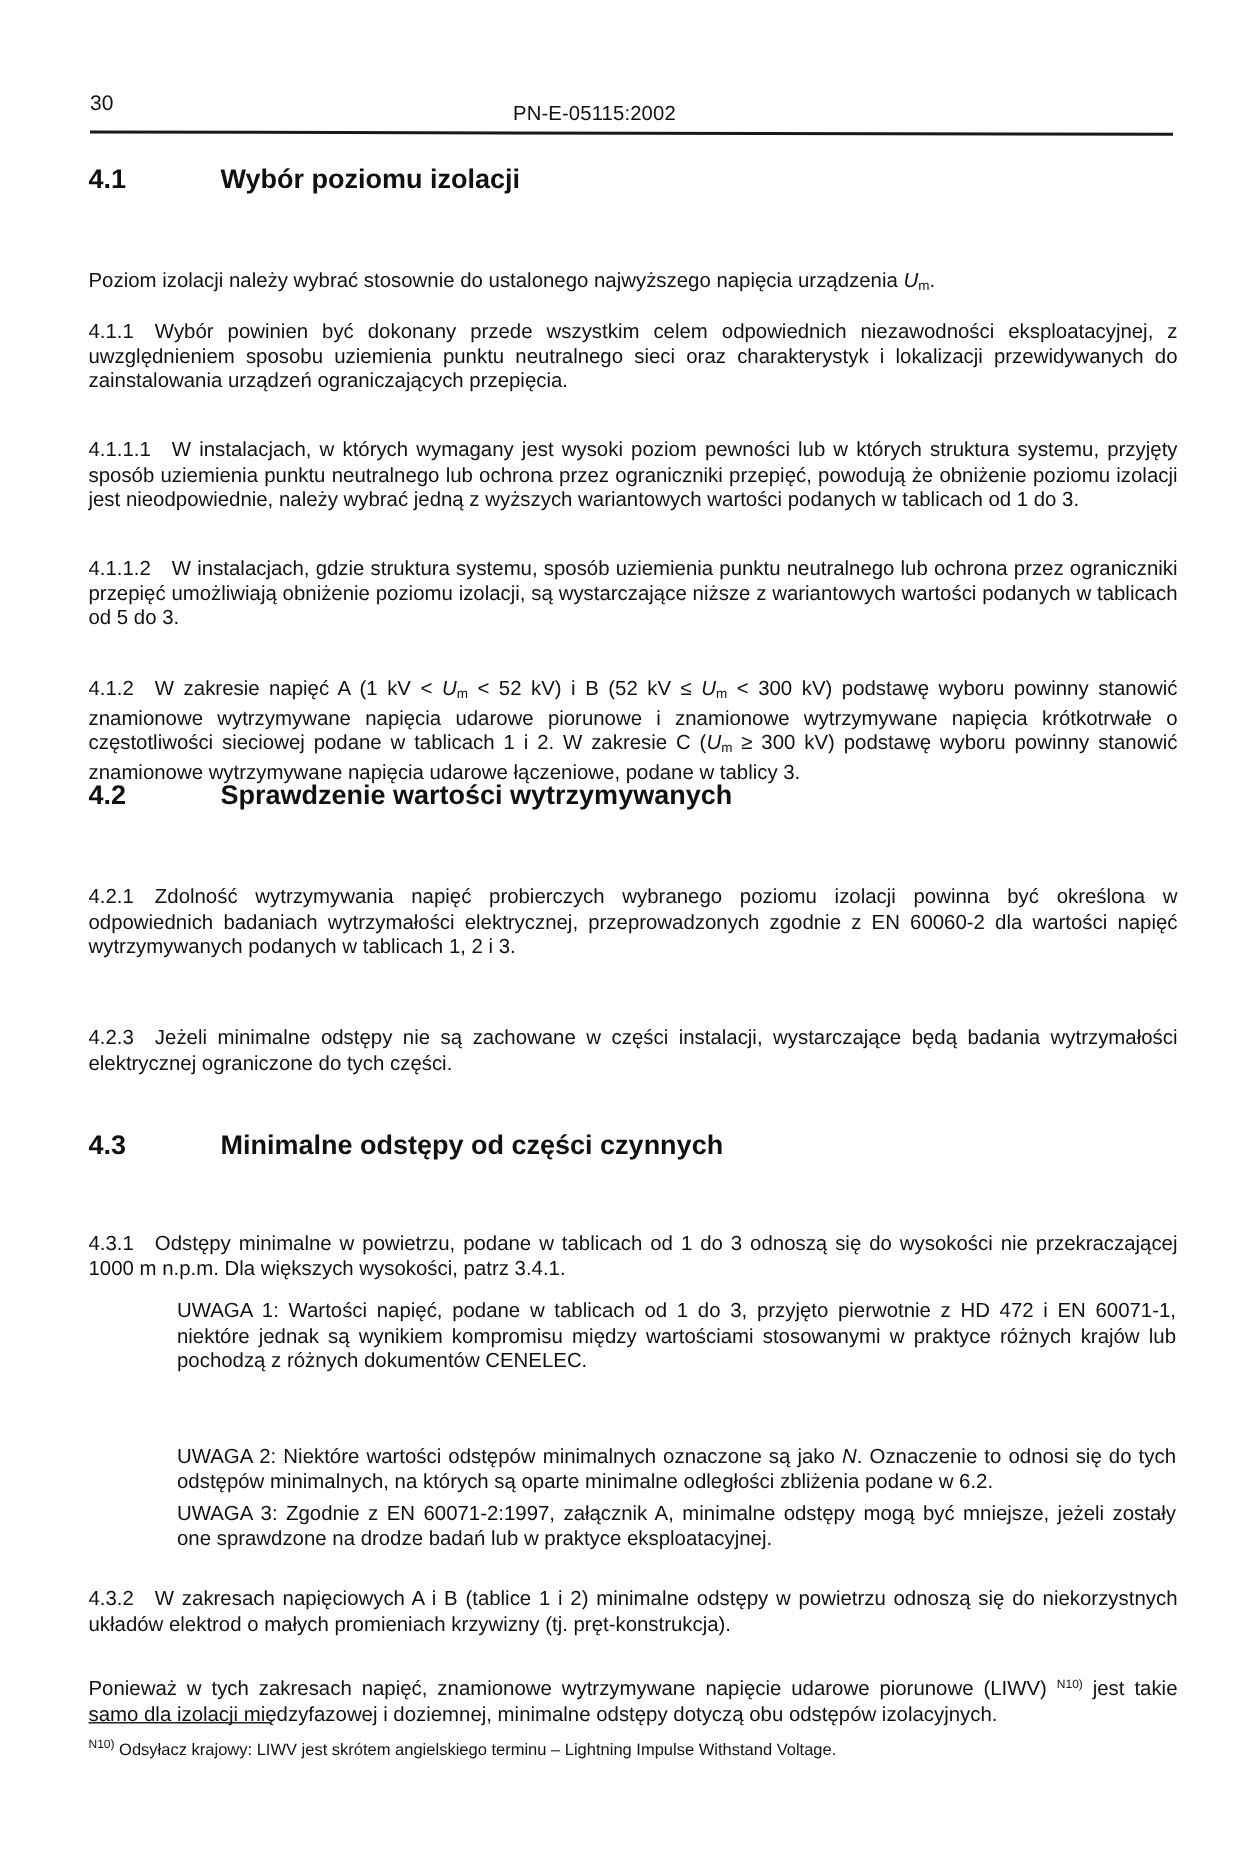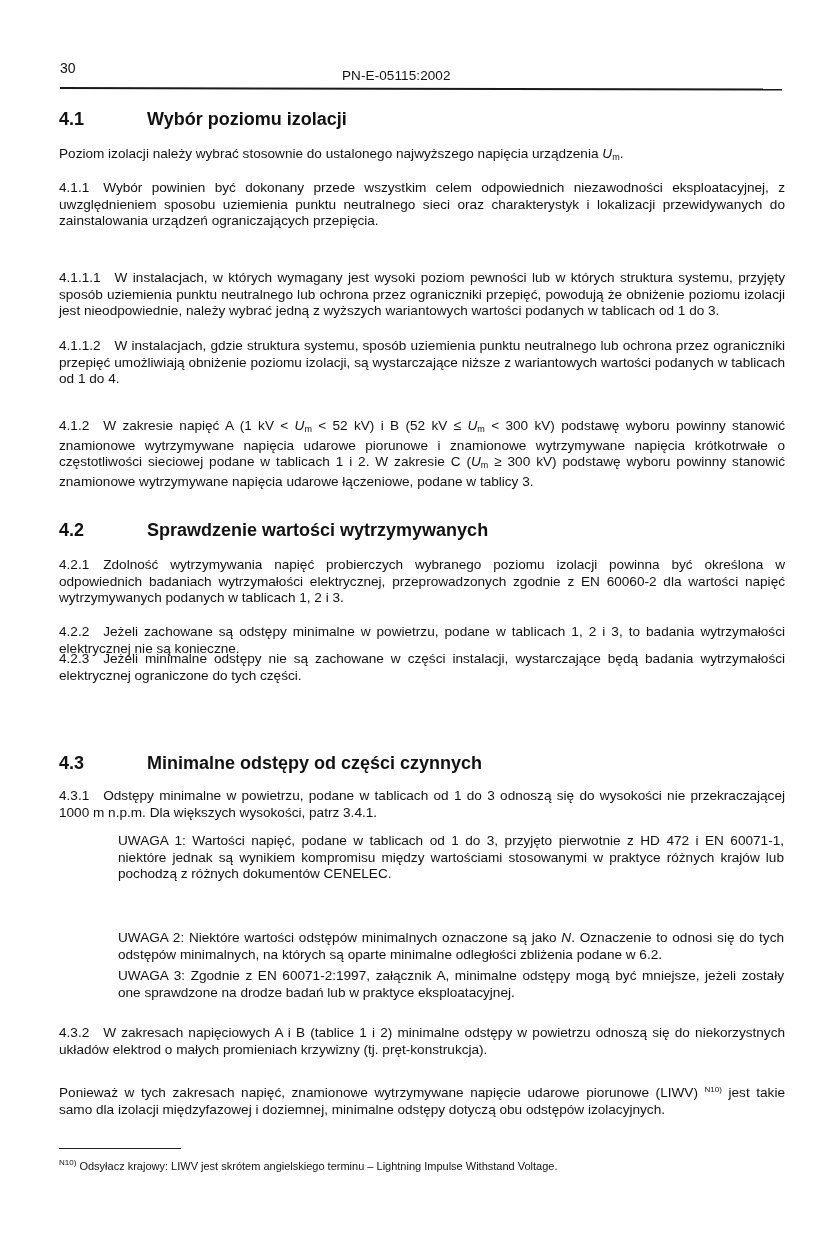--- a/index.html
+++ b/index.html
@@ -5,21 +5,21 @@
   html, body { margin: 0; padding: 0; background: #ffffff; }
   body { width: 835px; height: 1249px; position: relative; overflow: hidden;
          font-family: "Liberation Sans", sans-serif; color: #111; }
   .page { position: absolute; left: 0; top: 0; width: 835px; height: 931px; background: #fff; }
   .header { position: absolute; left: 60px; top: 60px; width: 722px; height: 32px; }
   .page-num { position: absolute; left: 0; top: 0; font-size: 14px; }
   .std-id { position: absolute; left: 282px; top: 8px; font-size: 13.5px; letter-spacing: 0.1px; }
   .header-rule { position: absolute; left: 0; top: 27px; width: 722px; height: 2px; background: #1a1a1a;
                  transform: rotate(0.12deg); transform-origin: left center; }
   .block { position: absolute; left: 59px; width: 726px; font-size: 13.6px; line-height: 16.5px;
-           text-align: justify; }
+           text-align: justify; margin-top: 33px; }
   .heading { position: absolute; left: 59px; font-size: 18px; font-weight: bold; }
   .heading .num { display: inline-block; width: 88px; }
   .pnum { display: inline-block; margin-right: 14px; }
   .note { left: 118px; width: 666px; }
   sub { font-size: 9px; vertical-align: -2px; }
   sup { font-size: 8px; vertical-align: 5px; }
   .it { font-style: italic; }
   .fn-rule { position: absolute; left: 59px; top: 1148px; width: 122px; height: 1px; background: #222; }
   .footnote { position: absolute; left: 59px; top: 1158px; font-size: 11px; }
 </style>
@@ -40,48 +40,45 @@
 
   <div class="block" style="top:146px">
     <span>Poziom izolacji należy wybrać stosownie do ustalonego najwyższego napięcia urządzenia</span>
     <span class="it">U</span><sub>m</sub><span>.</span>
   </div>
 
   <div class="block" style="top:180px">
     <span class="pnum">4.1.1</span><span>Wybór powinien być dokonany przede wszystkim celem odpowiednich niezawodności eksploatacyjnej, z uwzględnieniem sposobu uziemienia punktu neutralnego sieci oraz charakterystyk i lokalizacji przewidywanych do zainstalowania urządzeń ograniczających przepięcia.</span>
   </div>
 
-  <div class="block" style="top:270px">
+  <div class="block" style="top:259px">
     <span class="pnum">4.1.1.1</span><span>W instalacjach, w których wymagany jest wysoki poziom pewności lub w których struktura systemu, przyjęty sposób uziemienia punktu neutralnego lub ochrona przez ograniczniki przepięć, powodują że obniżenie poziomu izolacji jest nieodpowiednie, należy wybrać jedną z wyższych wariantowych wartości podanych w tablicach od 1 do 3.</span>
   </div>
 
   <div class="block" style="top:338px">
-    <span class="pnum">4.1.1.2</span><span>W instalacjach, gdzie struktura systemu, sposób uziemienia punktu neutralnego lub ochrona przez ograniczniki przepięć umożliwiają obniżenie poziomu izolacji, są wystarczające niższe z wariantowych wartości podanych w tablicach od 1 do 4.</span>
+    <span class="pnum">4.1.1.2</span><span>W instalacjach, gdzie struktura systemu, sposób uziemienia punktu neutralnego lub ochrona przez ograniczniki przepięć umożliwiają obniżenie poziomu izolacji, są wystarczające niższe z wariantowych wartości podanych w tablicach od 5 do 3.</span>
   </div>
 
   <div class="block" style="top:418px">
     <span class="pnum">4.1.2</span><span>W zakresie napięć A (1 kV &lt;</span>
     <span class="it">U</span><sub>m</sub>
     <span>&lt; 52 kV) i B (52 kV ≤</span>
     <span class="it">U</span><sub>m</sub>
     <span>&lt; 300 kV) podstawę wyboru powinny stanowić znamionowe wytrzymywane napięcia udarowe piorunowe i znamionowe wytrzymywane napięcia krótkotrwałe o częstotliwości sieciowej podane w tablicach 1 i 2. W zakresie C (</span><span class="it">U</span><sub>m</sub>
     <span>≥ 300 kV) podstawę wyboru powinny stanowić znamionowe wytrzymywane napięcia udarowe łączeniowe, podane w tablicy 3.</span>
   </div>
 
   <div class="heading" style="top:520px">
     <span class="num">4.2</span><span>Sprawdzenie wartości wytrzymywanych</span>
   </div>
 
   <div class="block" style="top:557px">
     <span class="pnum">4.2.1</span><span>Zdolność wytrzymywania napięć probierczych wybranego poziomu izolacji powinna być określona w odpowiednich badaniach wytrzymałości elektrycznej, przeprowadzonych zgodnie z EN 60060-2 dla wartości napięć wytrzymywanych podanych w tablicach 1, 2 i 3.</span>
   </div>
 
-  <div class="block" style="top:624px">
-    <span class="pnum">4.2.2</span><span>Jeżeli zachowane są odstępy minimalne w powietrzu, podane w tablicach 1, 2 i 3, to badania wytrzymałości elektrycznej nie są konieczne.</span>
-  </div>
 
   <div class="block" style="top:651px">
     <span class="pnum">4.2.3</span><span>Jeżeli minimalne odstępy nie są zachowane w części instalacji, wystarczające będą badania wytrzymałości elektrycznej ograniczone do tych części.</span>
   </div>
 
   <div class="heading" style="top:753px">
     <span class="num">4.3</span><span>Minimalne odstępy od części czynnych</span>
   </div>
 
   <div class="block" style="top:788px">

